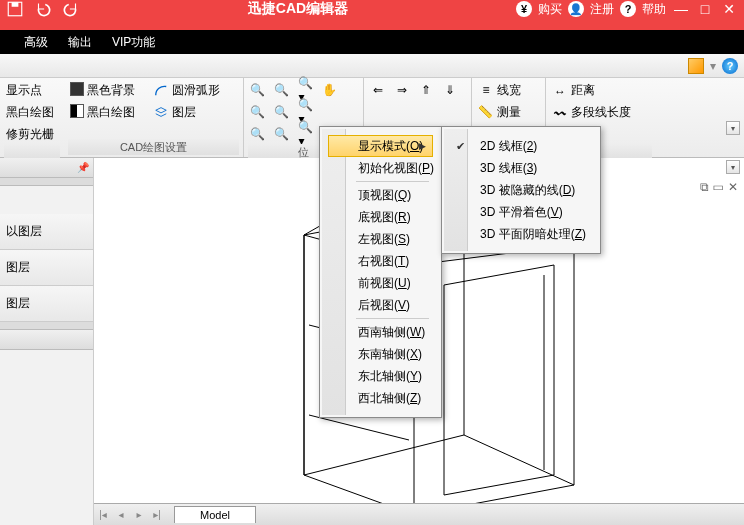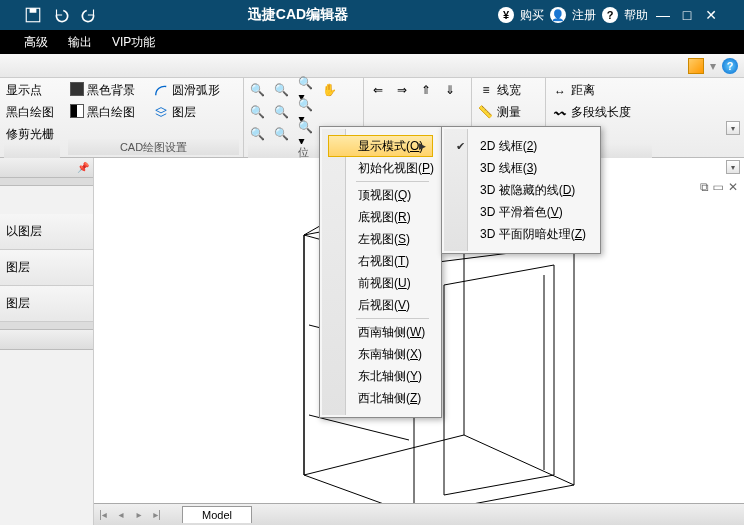--- a/index.html
+++ b/index.html
@@ -1,17 +1,17 @@
 <!DOCTYPE html>
 <html><head>
 <meta charset="utf-8">
 <style>
 *{box-sizing:border-box;margin:0;padding:0;font-family:"Microsoft YaHei",SimSun,sans-serif;font-size:12px;user-select:none}
 body{width:744px;height:525px;overflow:hidden;background:#fff;position:relative}
-.titlebar{height:30px;background:#0c4a6e;display:flex;align-items:center;color:#fff;padding:0 24px}
+.titlebar{height:30px;background:#ef4444;display:flex;align-items:flex-start;color:#fff;padding:0 6px}
 .titlebar .tb-left{display:flex;gap:10px;align-items:center}
 .titlebar .tb-icon{width:18px;height:18px;display:flex;align-items:center;justify-content:center;cursor:pointer}
 .titlebar .title{flex:1;text-align:center;font-size:14px;font-weight:bold}
 .titlebar .tb-right{display:flex;gap:6px;align-items:center}
 .tb-circle{width:16px;height:16px;border-radius:50%;background:#fff;color:#000;display:flex;align-items:center;justify-content:center;font-size:11px;font-weight:bold}
 .win-btn{width:18px;height:18px;display:flex;align-items:center;justify-content:center;cursor:pointer;font-size:14px}
 .menubar{height:24px;background:#000;display:flex;align-items:center;color:#fff;padding:0 16px;gap:4px}
 .menubar .menu-item{padding:3px 8px;cursor:pointer}
 .helprow{height:24px;background:linear-gradient(#f8f8f8,#e8e8e8);border-bottom:1px solid #ccc;display:flex;justify-content:flex-end;align-items:center;padding:0 6px;gap:6px}
 .help-pen{width:16px;height:16px;background:linear-gradient(135deg,#fc6,#f90);border:1px solid #c80;cursor:pointer}
@@ -30,21 +30,21 @@
 .leftpanel{width:94px;background:#f2f2f2;border-right:1px solid #ccc;display:flex;flex-direction:column}
 .lp-head{height:20px;background:linear-gradient(#f0f0f0,#ddd);border-bottom:1px solid #bbb;display:flex;align-items:center;justify-content:flex-end;padding:0 4px}
 .pin{width:12px;height:12px;font-size:10px;color:#666}
 .lp-item{height:36px;border-bottom:1px solid #ccc;display:flex;align-items:center;padding:0 6px;background:linear-gradient(#f6f6f6,#e8e8e8);cursor:pointer}
 .lp-gap{height:8px;background:#dcdcdc;border-bottom:1px solid #bbb}
 .canvas-area{flex:1;position:relative;background:#fff;overflow:hidden}
 .canvas-tools{position:absolute;top:4px;right:6px;display:flex;gap:4px;color:#666;font-size:11px}
 .wire{position:absolute;top:17px;left:120px}
 .tabbar{position:absolute;bottom:0;left:0;right:0;height:22px;background:linear-gradient(#f0f0f0,#dcdcdc);border-top:1px solid #aaa;display:flex;align-items:center}
 .tab-arrow{width:18px;height:18px;display:flex;align-items:center;justify-content:center;color:#888;font-size:10px;cursor:pointer}
-.tab{padding:2px 19px;background:#fff;border:1px solid #999;border-bottom:none;font-size:11px;cursor:pointer;margin-left:16px}
+.tab{padding:2px 25px;background:#fff;border:1px solid #999;border-bottom:none;font-size:11px;cursor:pointer;margin-left:8px}
 
 .menu{position:absolute;background:#f6f6f6;border:1px solid #8a8a8a;box-shadow:2px 2px 6px rgba(0,0,0,.3);padding:8px}
 .menu-gutter{position:absolute;top:2px;bottom:2px;left:2px;width:24px;background:linear-gradient(#eee,#e2e2e2);border-right:1px solid #ccc}
 .menu ul{list-style:none;position:relative}
 .menu li{height:22px;display:flex;align-items:center;padding-left:30px;padding-right:24px;cursor:pointer;white-space:nowrap;position:relative}
 .menu li.sep{height:1px;background:#ccc;margin:2px 4px 2px 28px;padding:0}
 .menu li.highlight{background:linear-gradient(#ffe9a6,#ffd36b);border:1px solid #e5b000;padding-left:29px;padding-right:23px;height:22px}
 .menu li .arrow{position:absolute;right:6px;font-size:9px;color:#333}
 .menu li .chk{position:absolute;left:6px;font-size:11px;color:#333}
 .menu1{top:126px;left:319px;width:123px}

